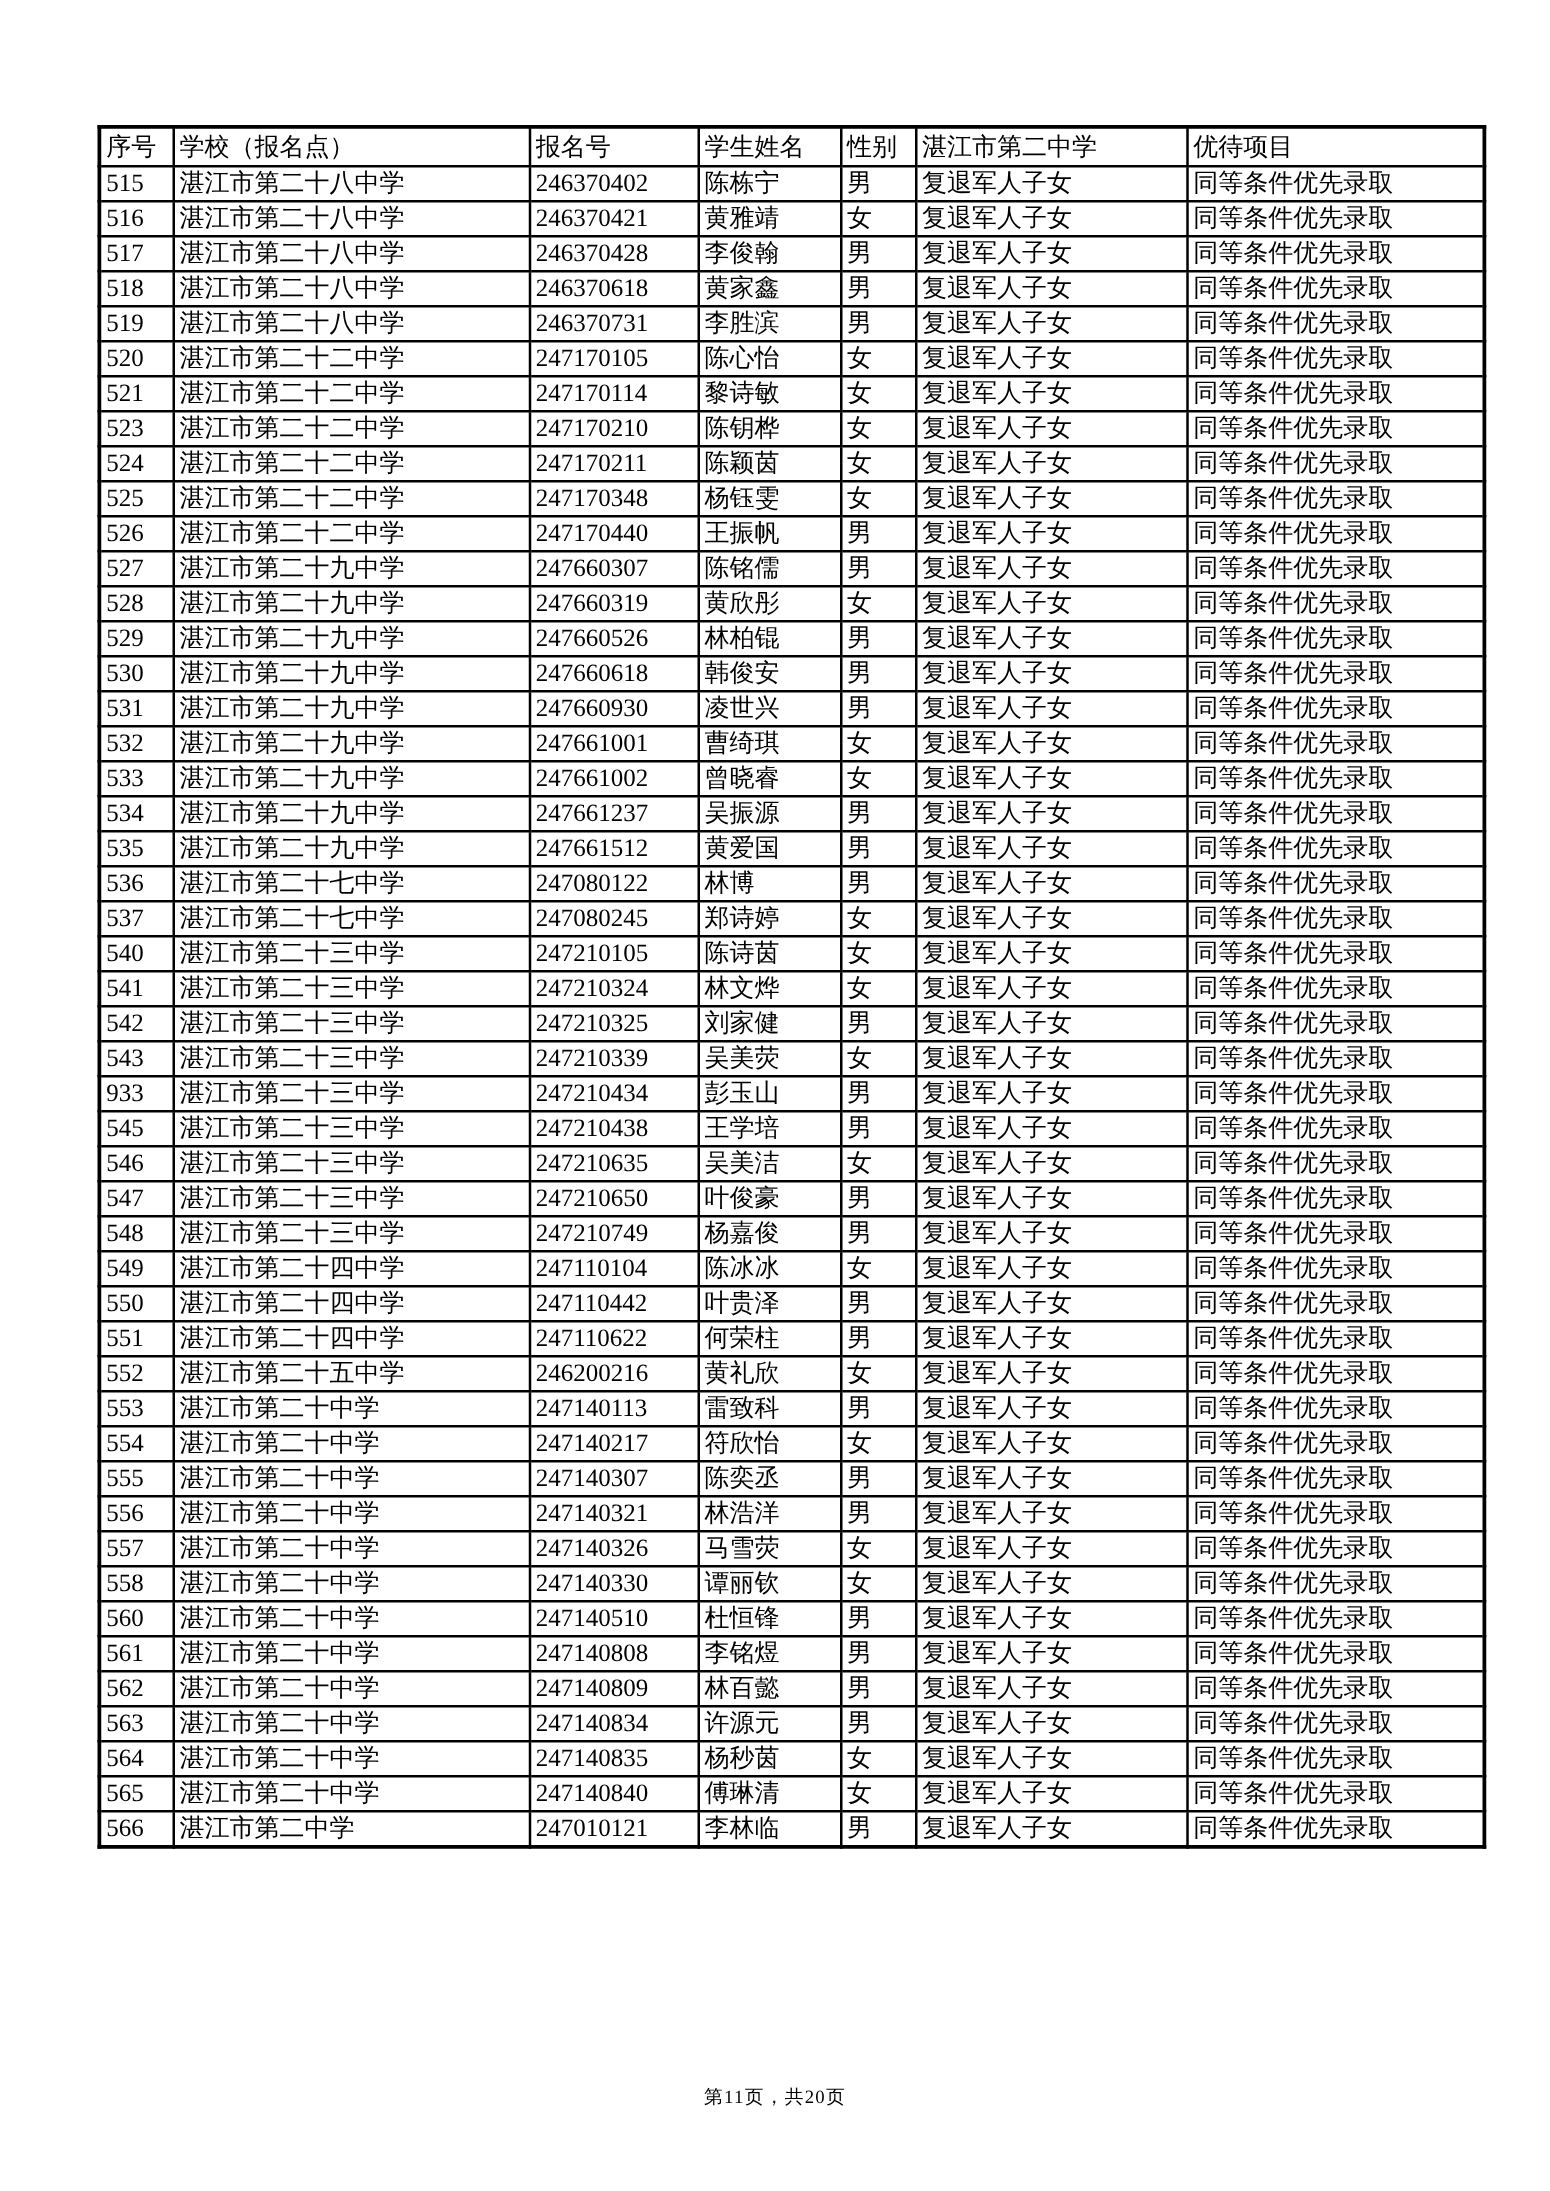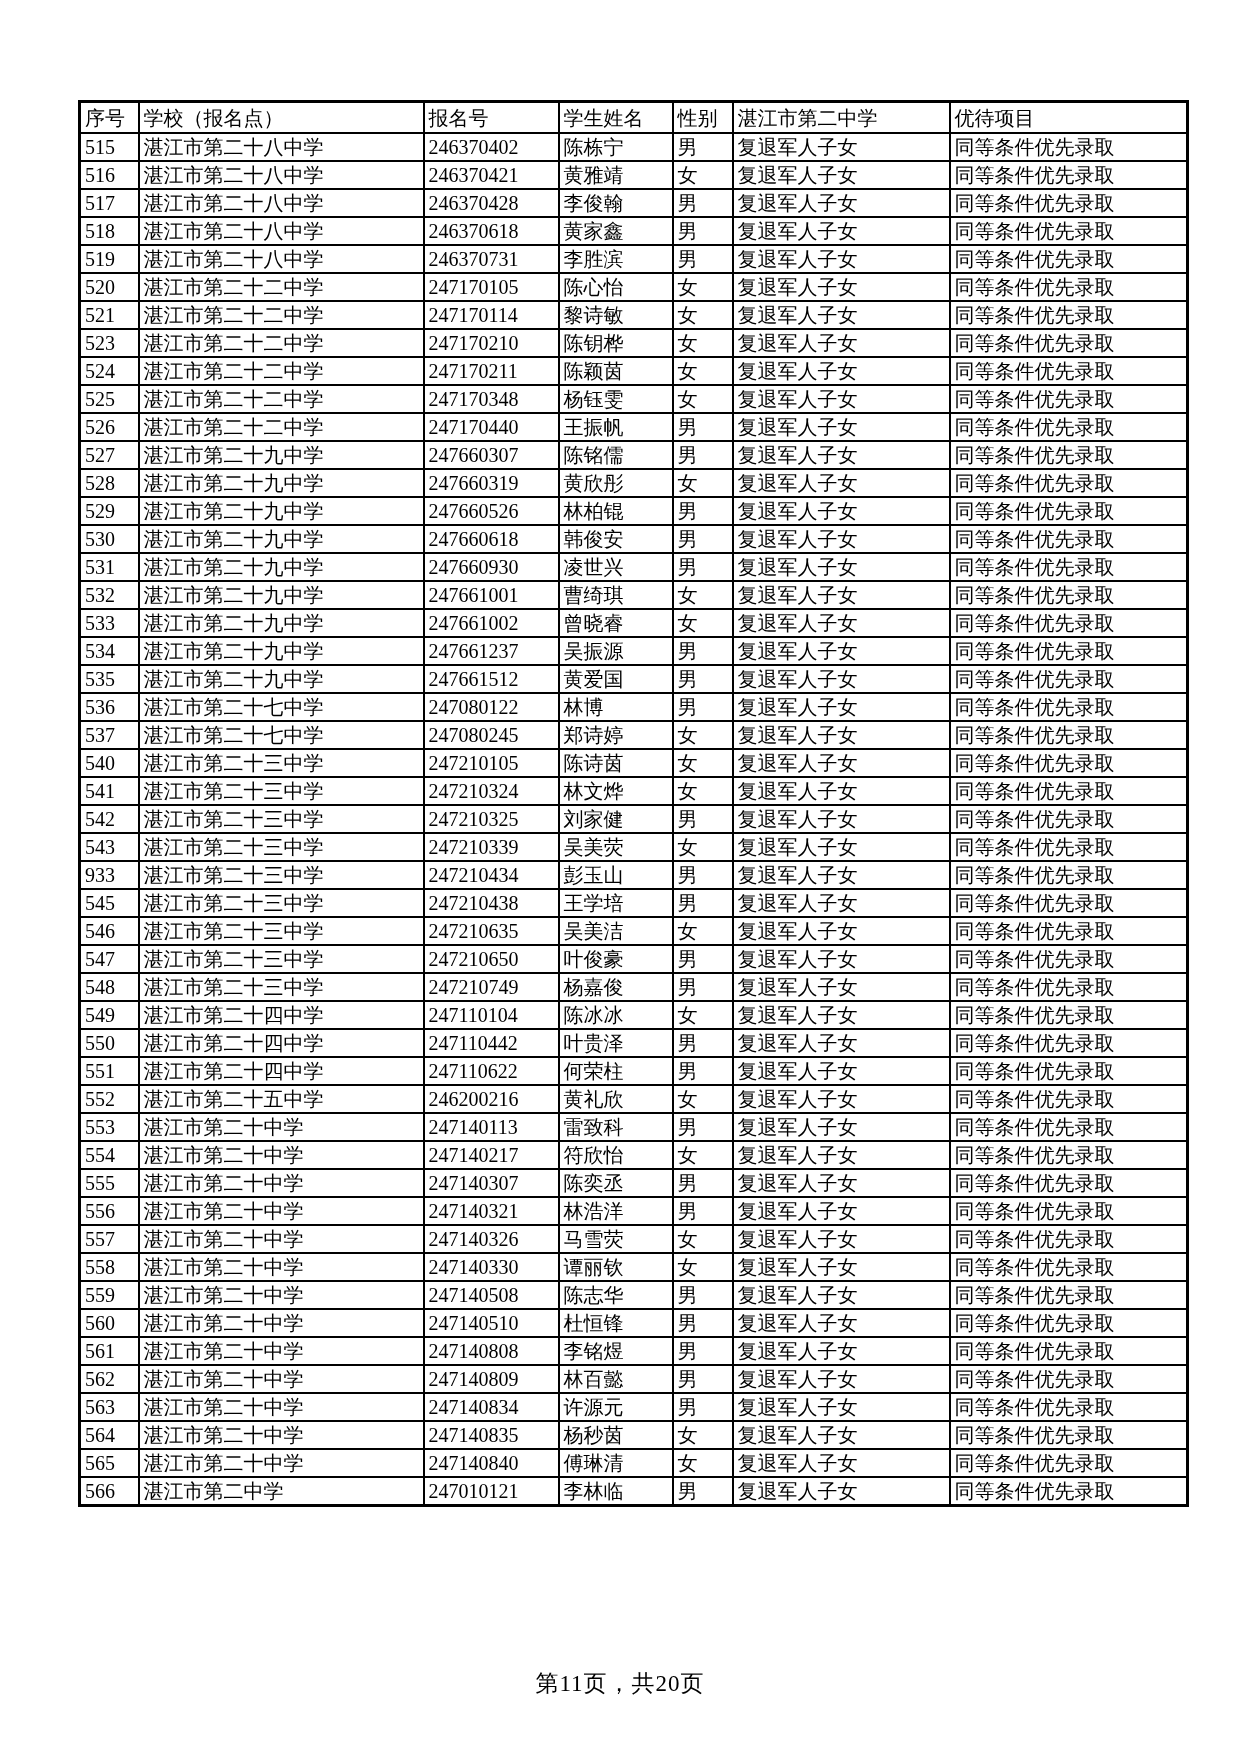--- a/index.html
+++ b/index.html
@@ -45,21 +45,21 @@
   table.roster td {
     height: 26px;
   }
   td.col-index, th.col-index { letter-spacing: 0px; }
   .footer {
     position: absolute;
     top: 1668px;
     left: 0;
     width: 100%;
     text-align: center;
-    font-size: 23px;
+    font-size: 15px;
     letter-spacing: 1px;
   }
 </style>
 </head>
 <body>
 
 <div class="page">
 
   <table class="roster">
     <colgroup>
@@ -446,29 +446,20 @@
         <tr>
           <td class="col-index">558</td>
           <td class="col-school">湛江市第二十中学</td>
           <td class="col-reg_no">247140330</td>
           <td class="col-name">谭丽钦</td>
           <td class="col-gender">女</td>
           <td class="col-category">复退军人子女</td>
           <td class="col-item">同等条件优先录取</td>
         </tr>
         <tr>
-          <td class="col-index">559</td>
-          <td class="col-school">湛江市第二十中学</td>
-          <td class="col-reg_no">247140508</td>
-          <td class="col-name">陈志华</td>
-          <td class="col-gender">男</td>
-          <td class="col-category">复退军人子女</td>
-          <td class="col-item">同等条件优先录取</td>
-        </tr>
-        <tr>
           <td class="col-index">560</td>
           <td class="col-school">湛江市第二十中学</td>
           <td class="col-reg_no">247140510</td>
           <td class="col-name">杜恒锋</td>
           <td class="col-gender">男</td>
           <td class="col-category">复退军人子女</td>
           <td class="col-item">同等条件优先录取</td>
         </tr>
         <tr>
           <td class="col-index">561</td>

